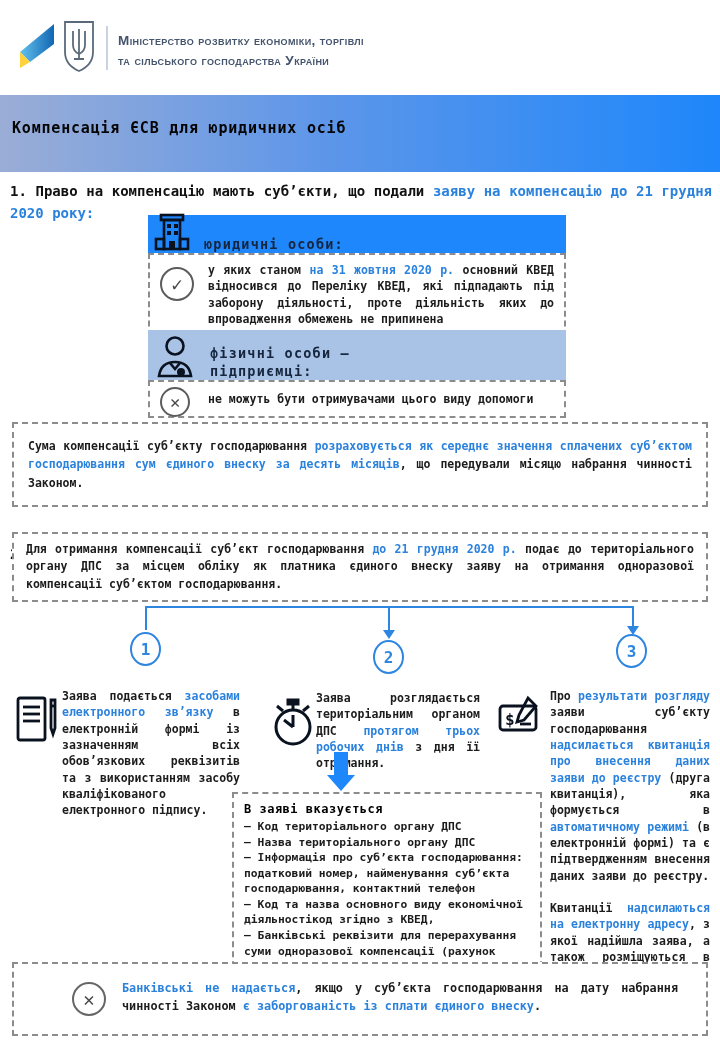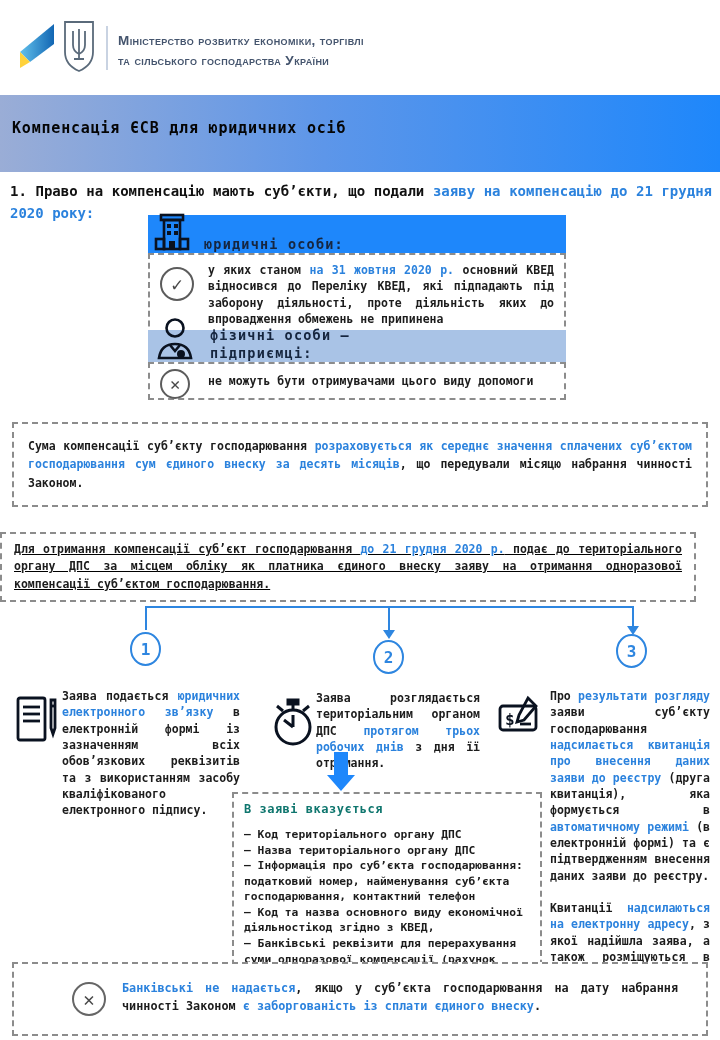--- a/index.html
+++ b/index.html
@@ -28,51 +28,51 @@
     font-size:14px; line-height:1.6; color:#111; text-align:justify; }
   .h2 { position:absolute; left:10px; top:506px; font-weight:bold; font-size:14px;
     color:#111; letter-spacing:.6px;margin-top:40px; }
   .dashed { border:2px dashed #8c8c8c; background:#fff; }
   
   .boxw { position:absolute; left:148px; width:418px; }
   .box-legal { top:215px; }
   .box-fop { top:330px; }
   .bhdr { display:flex; align-items:flex-end; }
   .bhdr-legal { height:38px; background:#1e87fb; }
-  .bhdr-fop { height:32px; background:#a9c3e6; }
+  .bhdr-fop { height:50px; background:#a9c3e6; }
   .bhdr .lbl { font-weight:bold; font-size:13.5px; letter-spacing:1.2px; color:#16263f;
     margin-left:14px; white-space:pre-line; line-height:1.35; }
   .bhdr .ic { margin-left:6px; flex:0 0 auto; }
   .bbody { position:relative; padding:7px 10px 7px 58px; }
   .bbody-fop { padding:9px 10px 9px 58px; }
   .circ { position:absolute; left:10px; width:34px; height:34px; border:2px solid #5c5c5c;
     border-radius:50%; color:#4a4a4a; display:flex; align-items:center; justify-content:center;
     font-size:19px; font-weight:bold; background:#fff; }
   
   .summary { position:absolute; left:12px; top:422px; width:696px; padding:13px 14px; }
   .summary .bt, .intro .bt { font-size:11.5px; line-height:1.6; }
-  .intro { position:absolute; left:0; top:532px; width:696px; padding:7px 12px;text-decoration:underline; }
+  .intro { position:absolute; left:12px; top:532px; width:696px; padding:7px 12px; }
   .intro .bt { line-height:1.5; }
   
   .fl { position:absolute; background:#2e86e0; }
   .arrhead { position:absolute; width:0; height:0;
     border-left:6px solid transparent; border-right:6px solid transparent;
     border-top:9px solid #2e86e0; }
   .numc { position:absolute; width:31px; height:34px; border:2px solid #2e86e0; border-radius:50%;
     color:#2e86e0; font-size:16px; font-weight:bold; display:flex; align-items:center;
     justify-content:center; background:#fff; }
   
   .step-txt { position:absolute; }
   .p2gap { margin-top:16px; }
   .bigarrow-rect { position:absolute; left:334px; top:752px; width:14px; height:23px; background:#1e87fb; }
   .bigarrow-tri { position:absolute; left:327px; top:775px; width:0; height:0;
     border-left:14px solid transparent; border-right:14px solid transparent;
     border-top:16px solid #1e87fb; }
   .appbox { position:absolute; left:232px; top:792px; width:310px; padding:8px 10px 9px 10px; }
-  .appbox .ti { font-weight:bold; font-size:12px; color:#0f766e; letter-spacing:.5px; margin-bottom:11px; }
+  .appbox .ti { font-weight:bold; font-size:12px; color:#000000; letter-spacing:.5px; margin-bottom:3px; }
   .appbox .it { font-weight:bold; font-size:11.3px; line-height:1.38; color:#1c1c1c; }
   
   .bottom { position:absolute; left:12px; top:962px; width:696px; height:74px; }
   .bottom .circ { top:18px; left:58px; border-color:#666; }
   .bottom .txt { position:absolute; left:108px; top:15px; width:556px; }
   .bottom .bt { font-size:11.8px; line-height:1.55; }
   svg { display:block; }
 </style>
 </head>
 <body>
@@ -184,21 +184,21 @@
   <svg style="position:absolute; left:14px; top:694px;" width="46" height="50" viewBox="0 0 46 50">
     <g fill="none" stroke="#0a1220" stroke-width="2.8">
       <rect x="4" y="4" width="27" height="42" rx="2"></rect>
       <line x1="9" y1="13" x2="26" y2="13"></line>
       <line x1="9" y1="20" x2="26" y2="20"></line>
       <line x1="9" y1="27" x2="26" y2="27"></line>
       <path d="M37,6 L41,6 L41,34 L39,40 L37,34 Z"></path>
       <line x1="37" y1="12" x2="41" y2="12"></line>
     </g>
   </svg>
-  <div class="step-txt bt" style="left:62px; top:688px; width:178px;"><span>Заява подається </span><span class="blue">юридичних електронного зв’язку</span><span> в електронній формі із зазначенням всіх обов’язкових реквізитів та з використанням засобу кваліфікованого електронного підпису.</span></div>
+  <div class="step-txt bt" style="left:62px; top:688px; width:178px;"><span>Заява подається </span><span class="blue">засобами електронного зв’язку</span><span> в електронній формі із зазначенням всіх обов’язкових реквізитів та з використанням засобу кваліфікованого електронного підпису.</span></div>
 
   <svg style="position:absolute; left:270px; top:698px;" width="46" height="50" viewBox="0 0 46 50">
     <g fill="none" stroke="#0a1220" stroke-width="3">
       <rect x="18" y="2" width="10" height="4" fill="#0a1220"></rect>
       <line x1="23" y1="6" x2="23" y2="11"></line>
       <line x1="7" y1="8" x2="13" y2="13"></line>
       <line x1="39" y1="8" x2="33" y2="13"></line>
       <circle cx="23" cy="29" r="17"></circle>
       <path d="M23,29 L23,17 M23,29 L14,22"></path>
     </g>

